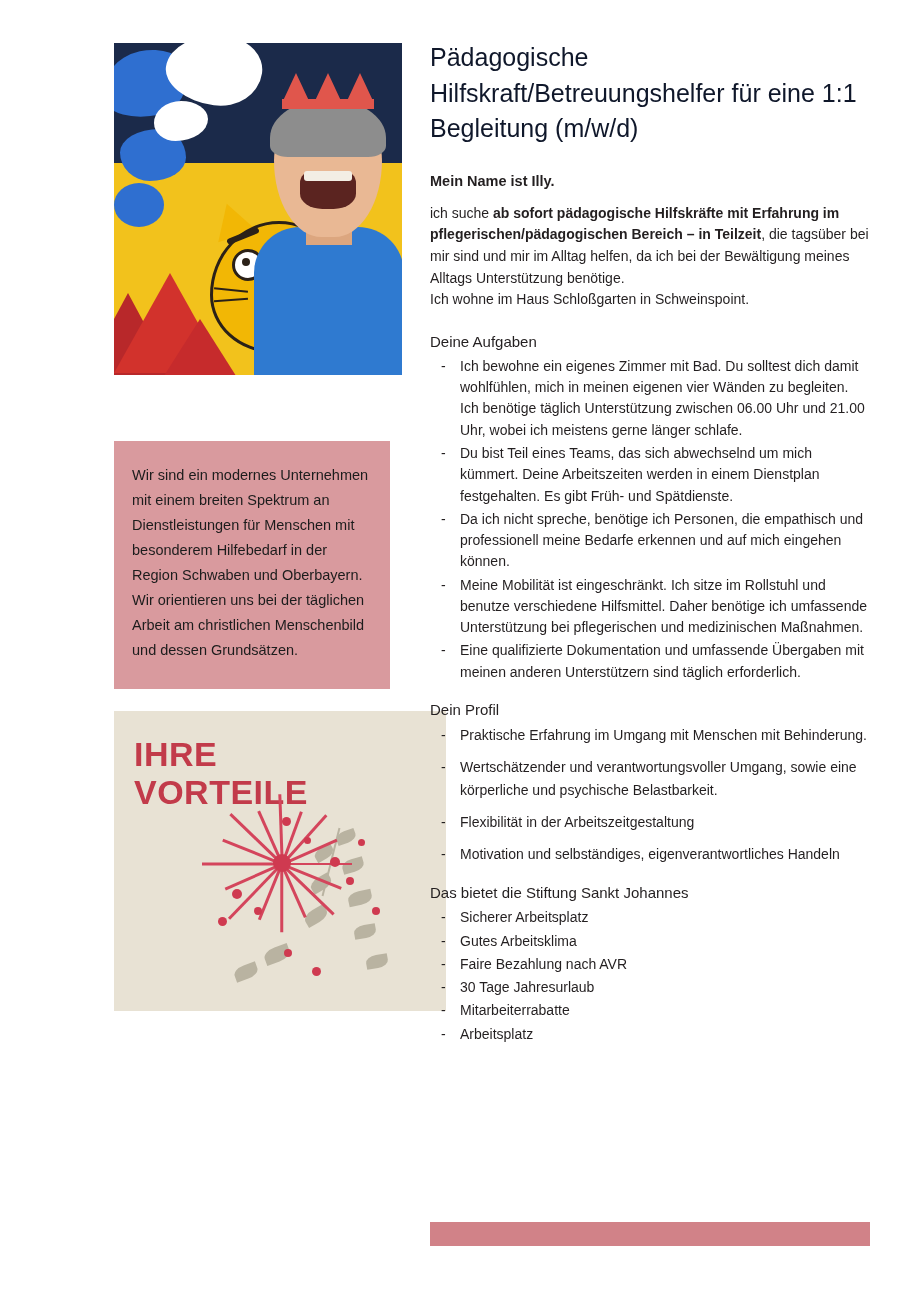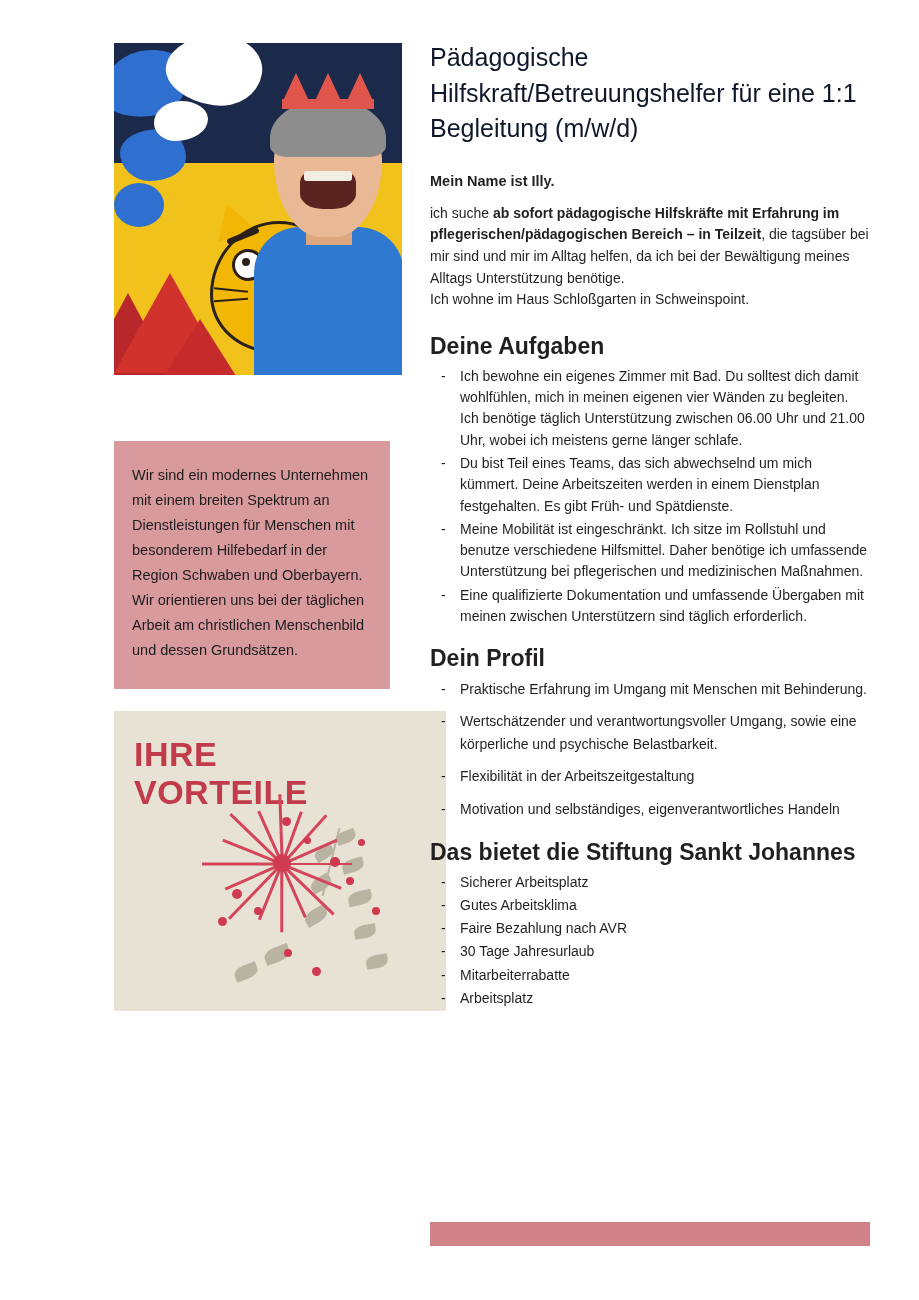--- a/index.html
+++ b/index.html
@@ -308,22 +308,22 @@
     font-weight: bold;
   }
   .intro-text {
     margin: 0 0 22px 0;
     font-size: 14px;
     line-height: 1.55;
   }
   .intro-text b { font-weight: bold; }
   h2.section {
     margin: 0 0 6px 0;
-    font-size: 23px;
-    font-weight: bold;
+    font-size: 15px;
+    font-weight: normal;
     color: #231f20;
   }
   h2.section.tight { margin-top: 18px; }
   ul.dashlist {
     margin: 0 0 18px 0;
     padding: 0;
     list-style: none;
   }
   ul.dashlist li {
     position: relative;
@@ -456,22 +456,23 @@
     <h1 class="job-title">Pädagogische Hilfskraft/Betreuungshelfer für eine 1:1 Begleitung (m/w/d)</h1>
 
     <p class="intro-name">Mein Name ist Illy.</p>
     <p class="intro-text">ich suche <b>ab sofort pädagogische Hilfskräfte mit Erfahrung im pflegerischen/pädagogischen Bereich – in Teilzeit</b>, die tagsüber bei mir sind und mir im Alltag helfen, da ich bei der Bewältigung meines Alltags Unterstützung benötige.<br>Ich wohne im Haus Schloßgarten in Schweinspoint.</p>
 
     <div>
       <h2 class="section">Deine Aufgaben</h2>
       <ul class="dashlist">
         <li>Ich bewohne ein eigenes Zimmer mit Bad. Du solltest dich damit wohlfühlen, mich in meinen eigenen vier Wänden zu begleiten. Ich benötige täglich Unterstützung zwischen 06.00 Uhr und 21.00 Uhr, wobei ich meistens gerne länger schlafe.</li>
         <li>Du bist Teil eines Teams, das sich abwechselnd um mich kümmert. Deine Arbeitszeiten werden in einem Dienstplan festgehalten. Es gibt Früh- und Spätdienste.</li>
+        <li>Da ich nicht spreche, benötige ich Personen, die empathisch und professionell meine Bedarfe erkennen und auf mich eingehen können.</li>
         <li>Meine Mobilität ist eingeschränkt. Ich sitze im Rollstuhl und benutze verschiedene Hilfsmittel. Daher benötige ich umfassende Unterstützung bei pflegerischen und medizinischen Maßnahmen.</li>
-        <li>Eine qualifizierte Dokumentation und umfassende Übergaben mit meinen zwischen Unterstützern sind täglich erforderlich.</li>
+        <li>Eine qualifizierte Dokumentation und umfassende Übergaben mit meinen anderen Unterstützern sind täglich erforderlich.</li>
       </ul>
     </div>
 
     <div>
       <h2 class="section tight">Dein Profil</h2>
       <ul class="dashlist spaced">
         <li>Praktische Erfahrung im Umgang mit Menschen mit Behinderung.</li>
         <li>Wertschätzender und verantwortungsvoller Umgang, sowie eine körperliche und psychische Belastbarkeit.</li>
         <li>Flexibilität in der Arbeitszeitgestaltung</li>
         <li>Motivation und selbständiges, eigenverantwortliches Handeln</li>

